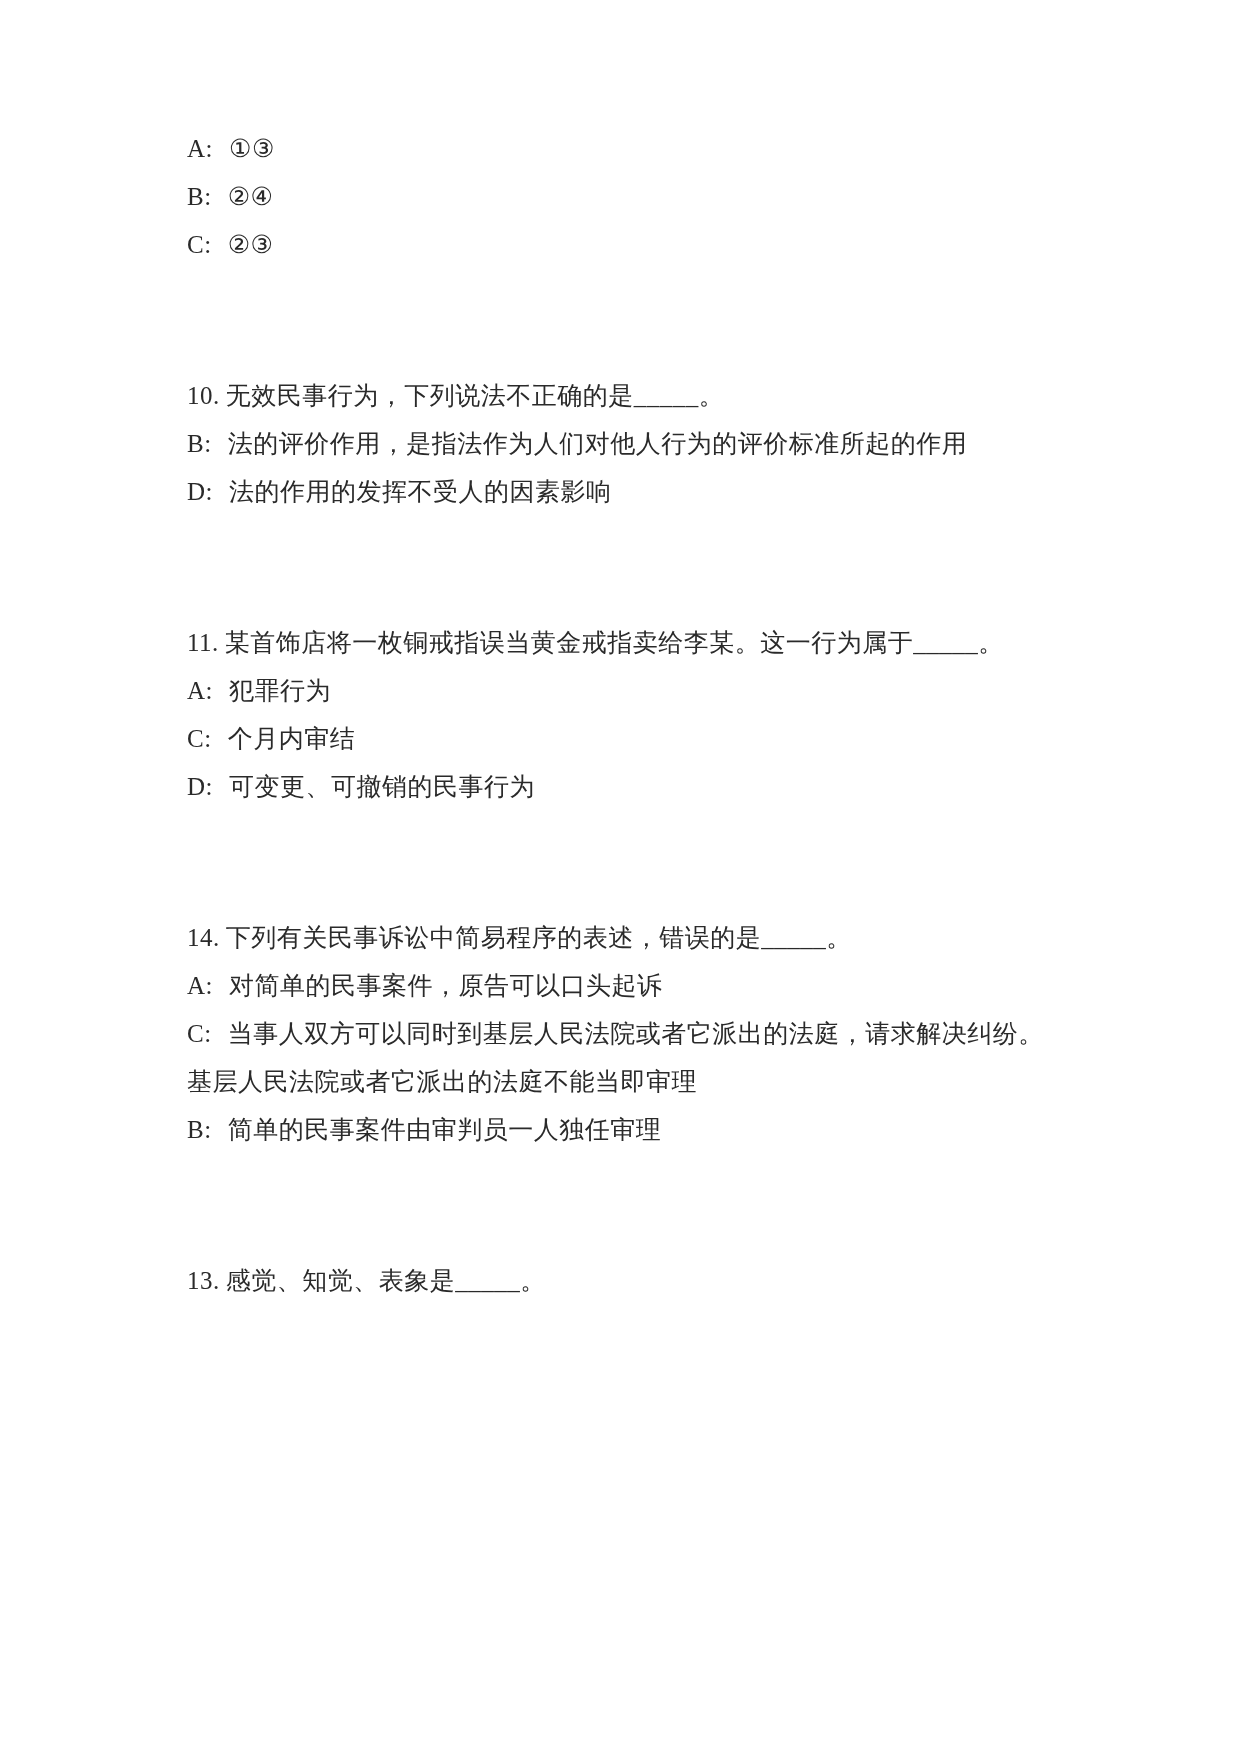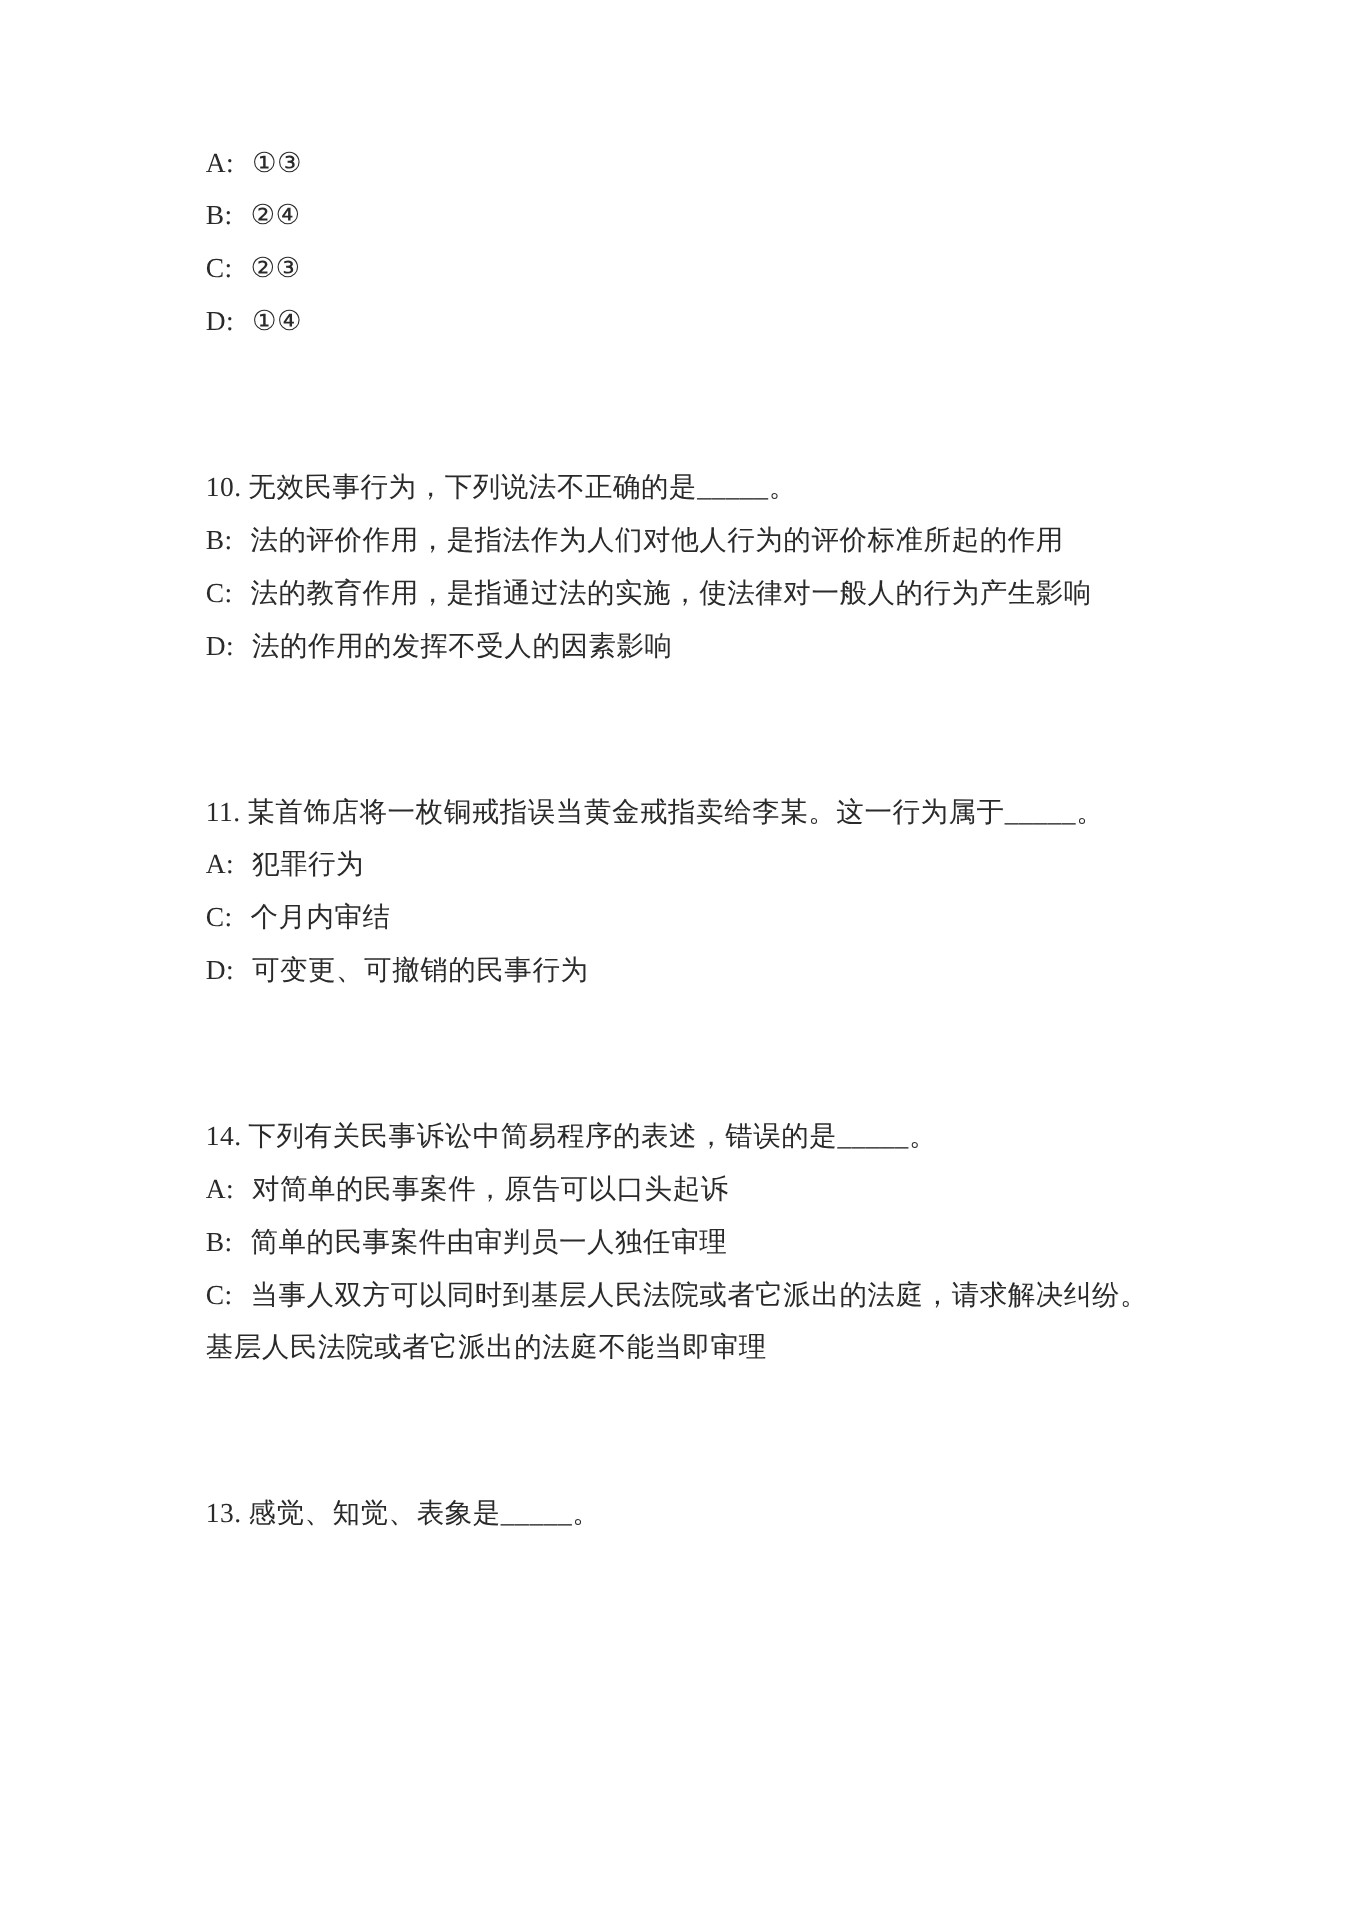--- a/index.html
+++ b/index.html
@@ -44,41 +44,39 @@
 </style>
 </head>
 <body>
 
 <div class="page">
 
   <div class="q-block">
     <p class="line"><span class="opt-label">A:</span><span class="opt-text">①③</span></p>
     <p class="line"><span class="opt-label">B:</span><span class="opt-text">②④</span></p>
     <p class="line"><span class="opt-label">C:</span><span class="opt-text">②③</span></p>
-    <p class="line"><span class="opt-label">D:</span><span class="opt-text">①④</span></p>
   </div>
 
   <div class="q-block">
     <p class="line"><span class="q-num">10.</span><span class="q-text">无效民事行为，下列说法不正确的是_____。</span></p>
     <p class="line"><span class="opt-label">B:</span><span class="opt-text">法的评价作用，是指法作为人们对他人行为的评价标准所起的作用</span></p>
-    <p class="line"><span class="opt-label">C:</span><span class="opt-text">法的教育作用，是指通过法的实施，使法律对一般人的行为产生影响</span></p>
     <p class="line"><span class="opt-label">D:</span><span class="opt-text">法的作用的发挥不受人的因素影响</span></p>
   </div>
 
   <div class="q-block">
     <p class="line"><span class="q-num">11.</span><span class="q-text">某首饰店将一枚铜戒指误当黄金戒指卖给李某。这一行为属于_____。</span></p>
     <p class="line"><span class="opt-label">A:</span><span class="opt-text">犯罪行为</span></p>
     <p class="line"><span class="opt-label">C:</span><span class="opt-text">个月内审结</span></p>
     <p class="line"><span class="opt-label">D:</span><span class="opt-text">可变更、可撤销的民事行为</span></p>
   </div>
 
   <div class="q-block">
     <p class="line"><span class="q-num">14.</span><span class="q-text">下列有关民事诉讼中简易程序的表述，错误的是_____。</span></p>
     <p class="line"><span class="opt-label">A:</span><span class="opt-text">对简单的民事案件，原告可以口头起诉</span></p>
+    <p class="line"><span class="opt-label">C:</span><span class="opt-text">当事人双方可以同时到基层人民法院或者它派出的法庭，请求解决纠纷。基层人民法院或者它派出的法庭不能当即审理</span></p>
     <p class="line"><span class="opt-label">B:</span><span class="opt-text">简单的民事案件由审判员一人独任审理</span></p>
-    <p class="line"><span class="opt-label">C:</span><span class="opt-text">当事人双方可以同时到基层人民法院或者它派出的法庭，请求解决纠纷。基层人民法院或者它派出的法庭不能当即审理</span></p>
   </div>
 
   <div class="q-block">
     <p class="line"><span class="q-num">13.</span><span class="q-text">感觉、知觉、表象是_____。</span></p>
   </div>
 
 </div>
 
 </body></html>

